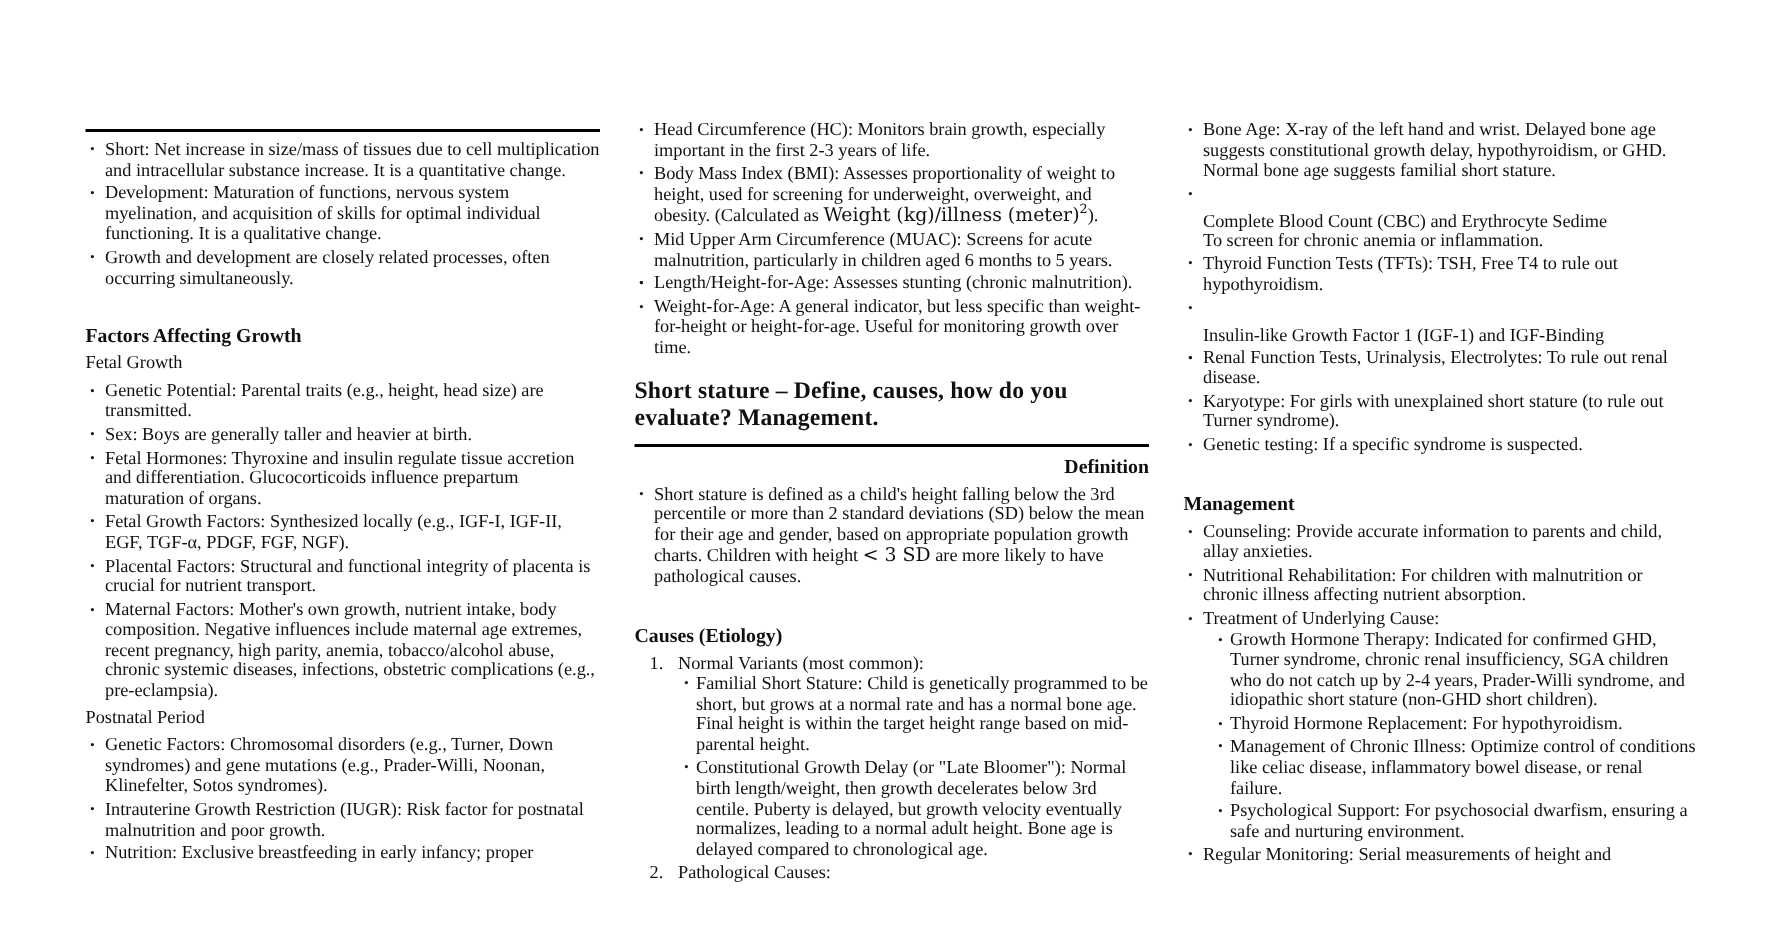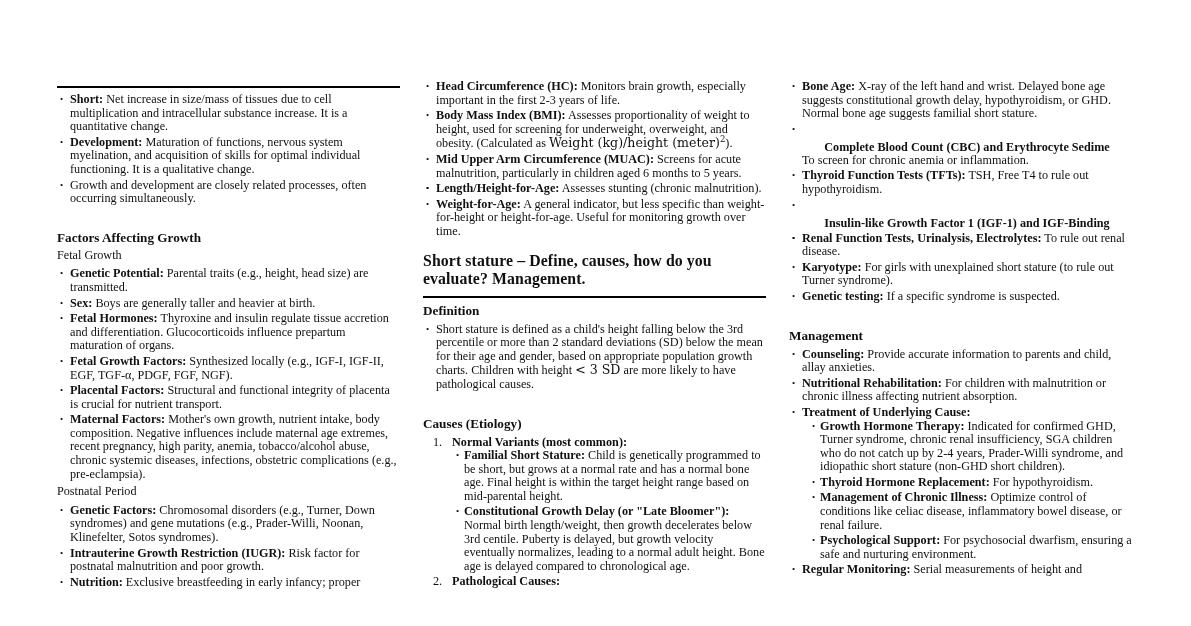--- a/index.html
+++ b/index.html
@@ -27,45 +27,44 @@
   .col{flex:0 0 343px;width:343px;}
   .h2{
     font-weight:bold;
     font-size:15.8px;
     line-height:18.5px;
     margin-top:13px;
     letter-spacing:.1px;
   }
   .rule{border-top:2px solid var(--rule);margin-top:7px;}
   .h3{font-weight:bold;font-size:13.2px;line-height:15px;margin-top:24px;margin-bottom:2px;}
-  .rule + .h3{margin-top:5px;}
+  .rule + .h3{margin-top:5px;text-align:right;}
   .p{margin-top:4px;margin-bottom:1px;}
   .list{margin-top:5px;}
   .col > .list:first-child{margin-top:1px;}
   .li{position:relative;padding-left:13px;margin-bottom:2px;}
   .dot{
     position:absolute;left:3px;top:0;
     font-size:9px;line-height:13.6px;
   }
-  .b{font-weight:bold;}
+  .b{font-weight:normal;}
   .ol > .li{padding-left:29px;}
   .num{position:absolute;left:10px;top:0;}
   .sub{margin-left:6px;margin-top:0;}
   .ol > .li > .sub{margin-left:0;}
   .sub .li{padding-left:12px;}
   .sub .dot{left:4px;}
   
   .li.clip .spacer{height:13px;}
   .clipline{
     white-space:nowrap;
     overflow:hidden;
     font-weight:bold;
     margin-top:4px;
     line-height:14px;
-    text-align:center;
   }
   .m{font-family:"DejaVu Serif", serif;font-size:12.6px;}
   .m sup{font-size:8.5px;line-height:0;}
 </style>
 </head>
 <body>
 
 <div id="page">
   <div id="doc">
       <div class="col">
@@ -88,21 +87,21 @@
         <div class="p">Postnatal Period</div>
         <div class="list ul">
           <div class="li"><span class="dot">•</span><span class="tx"><span class="b">Genetic Factors:</span><span> Chromosomal disorders (e.g., Turner, Down syndromes) and gene mutations (e.g., Prader-Willi, Noonan, Klinefelter, Sotos syndromes).</span></span></div>
           <div class="li"><span class="dot">•</span><span class="tx"><span class="b">Intrauterine Growth Restriction (IUGR):</span><span> Risk factor for postnatal malnutrition and poor growth.</span></span></div>
           <div class="li"><span class="dot">•</span><span class="tx"><span class="b">Nutrition:</span><span> Exclusive breastfeeding in early infancy; proper</span></span></div>
         </div>
       </div>
       <div class="col">
         <div class="list ul">
           <div class="li"><span class="dot">•</span><span class="tx"><span class="b">Head Circumference (HC):</span><span> Monitors brain growth, especially important in the first 2-3 years of life.</span></span></div>
-          <div class="li"><span class="dot">•</span><span class="tx"><span class="b">Body Mass Index (BMI):</span><span> Assesses proportionality of weight to height, used for screening for underweight, overweight, and obesity. (Calculated as </span><span class="m">Weight (kg)/height (meter)</span><span class="m"><sup>2</sup></span><span>).</span></span></div>
+          <div class="li"><span class="dot">•</span><span class="tx"><span class="b">Body Mass Index (BMI):</span><span> Assesses proportionality of weight to height, used for screening for underweight, overweight, and obesity. (Calculated as </span><span class="m">Weight (kg)/illness (meter)</span><span class="m"><sup>2</sup></span><span>).</span></span></div>
           <div class="li"><span class="dot">•</span><span class="tx"><span class="b">Mid Upper Arm Circumference (MUAC):</span><span> Screens for acute malnutrition, particularly in children aged 6 months to 5 years.</span></span></div>
           <div class="li"><span class="dot">•</span></div>
           <div class="li"><span class="dot">•</span><span class="tx"><span class="b">Length/Height-for-Age:</span><span> Assesses stunting (chronic malnutrition).</span></span></div>
           <div class="li"><span class="dot">•</span><span class="tx"><span class="b">Weight-for-Age:</span><span> A general indicator, but less specific than weight-for-height or height-for-age. Useful for monitoring growth over time.</span></span></div>
         </div>
         <div class="h2">Short stature – Define, causes, how do you evaluate? Management.</div>
         <div class="rule"></div>
         <div class="h3">Definition</div>
         <div class="list ul">
           <div class="li"><span class="dot">•</span><span class="tx"><span>Short stature is defined as a child's height falling below the 3rd percentile or more than 2 standard deviations (SD) below the mean for their age and gender, based on appropriate population growth charts. Children with height </span><span class="m">&lt; 3 SD</span><span> are more likely to have pathological causes.</span></span></div>

